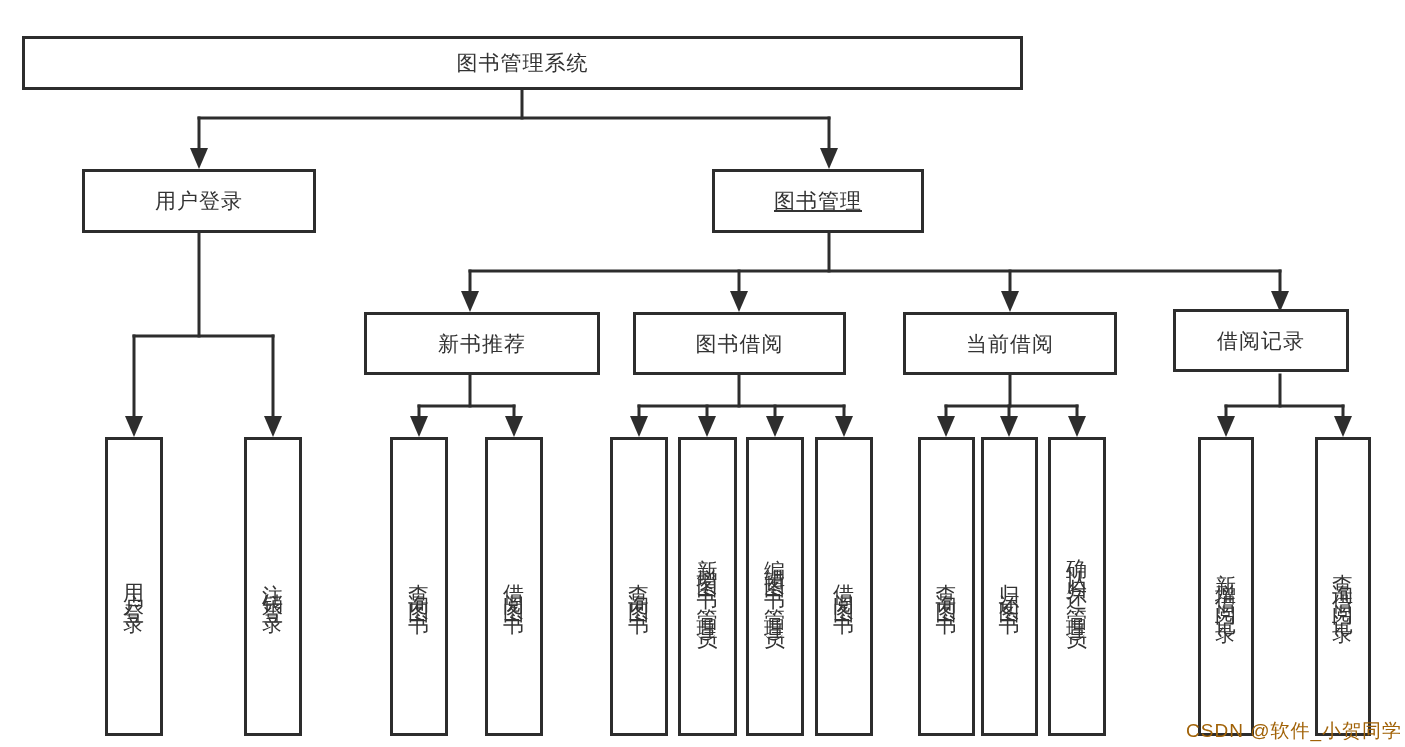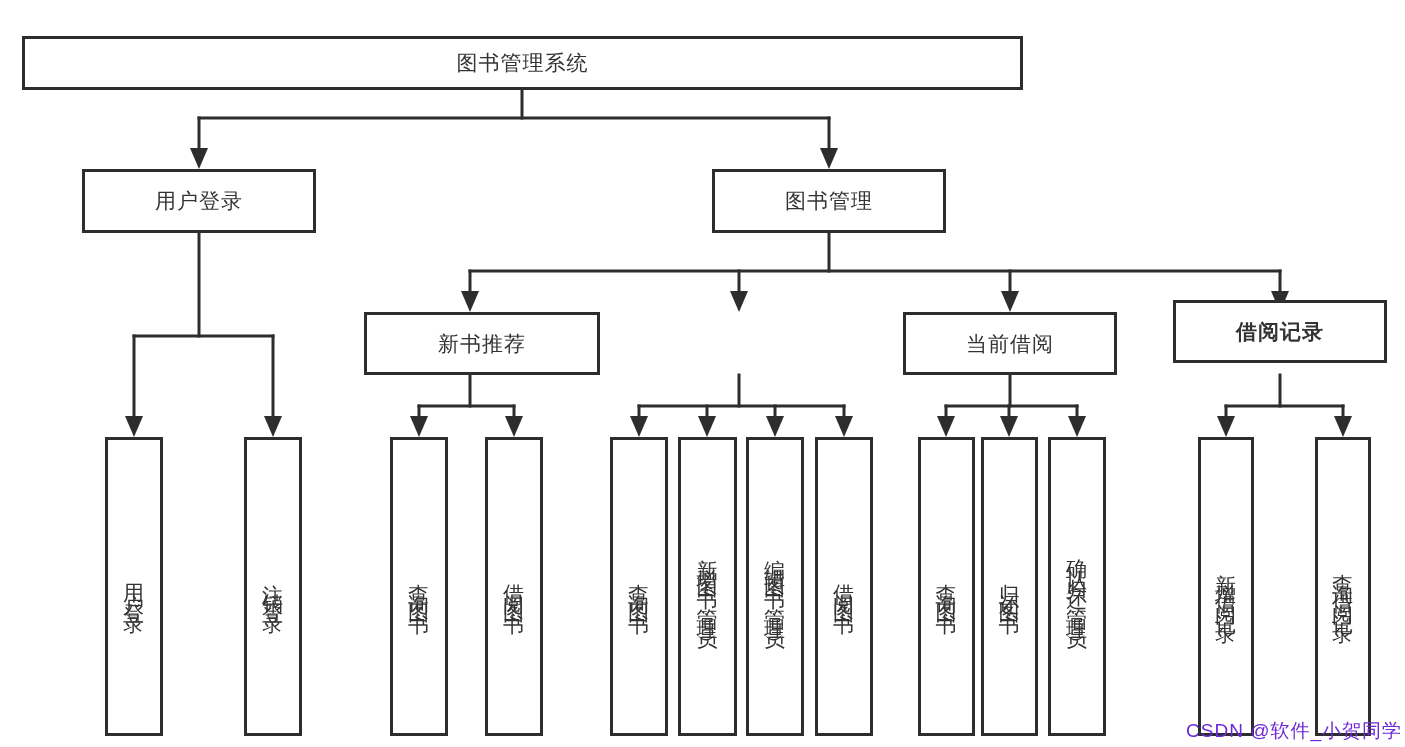--- a/index.html
+++ b/index.html
@@ -34,21 +34,21 @@
     font-size: 21px;
     letter-spacing: 10px;
     line-height: 1;
     color: #333333;
   }
   .watermark {
     position: absolute;
     right: 3px;
     bottom: 3px;
     font-size: 19px;
-    color: #6d28d9;
+    color: #a16207;
     letter-spacing: 1px;
     white-space: nowrap;
   }
 </style>
 </head>
 <body>
 
 <div class="stage">
 
   <svg id="connectors" viewBox="0 0 1405 747" xmlns="http://www.w3.org/2000/svg">
@@ -106,31 +106,34 @@
       <polygon points="1334,416 1352,416 1343,437" fill="#2d2d2d"></polygon>
     </svg>
 
   <div class="node node-h" style="left:22px; top:14px; width:1001px; height:54px;margin-top:22px;">
     <span>图书管理系统</span>
   </div>
 
   <div class="node node-h" style="left:82px; top:169px; width:234px; height:64px;">
     <span>用户登录</span>
   </div>
-  <div class="node node-h" style="left:712px; top:169px; width:234px; height:64px;">
+  <div class="node node-h" style="left:712px; top:169px; width:212px; height:64px;text-decoration:underline;">
     <span>图书管理</span>
   </div>
 
   <div class="node node-h" style="left:364px; top:312px; width:236px; height:63px;">
     <span>新书推荐</span>
   </div>
+  <div class="node node-h" style="left:633px; top:312px; width:213px; height:63px;">
+    <span>图书借阅</span>
+  </div>
   <div class="node node-h" style="left:903px; top:312px; width:214px; height:63px;text-align:right;">
     <span>当前借阅</span>
   </div>
-  <div class="node node-h" style="left:1173px; top:300px; width:214px; height:63px;font-weight:bold;">
+  <div class="node node-h" style="left:1173px; top:309px; width:176px; height:63px;">
     <span>借阅记录</span>
   </div>
 
   <div class="node node-v" style="left:105px; top:437px; width:58px; height:299px;">
     <span class="vtext">用户登录</span>
   </div>
   <div class="node node-v" style="left:244px; top:437px; width:58px; height:299px;">
     <span class="vtext">注销登录</span>
   </div>
 

